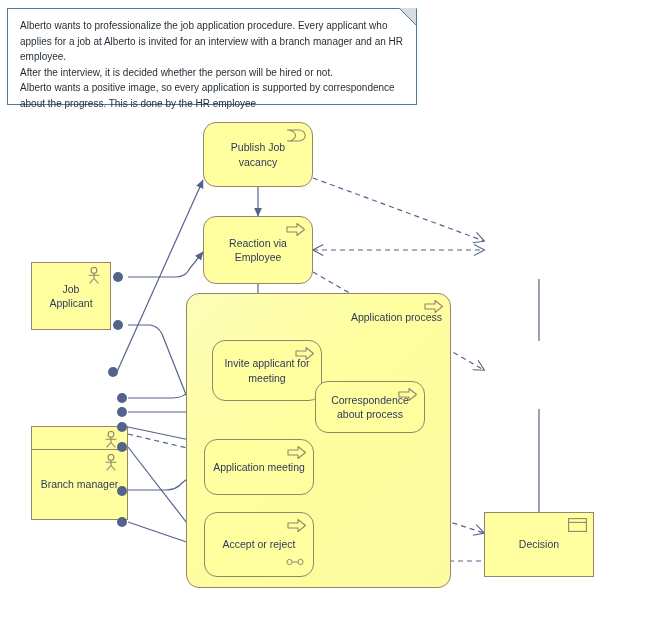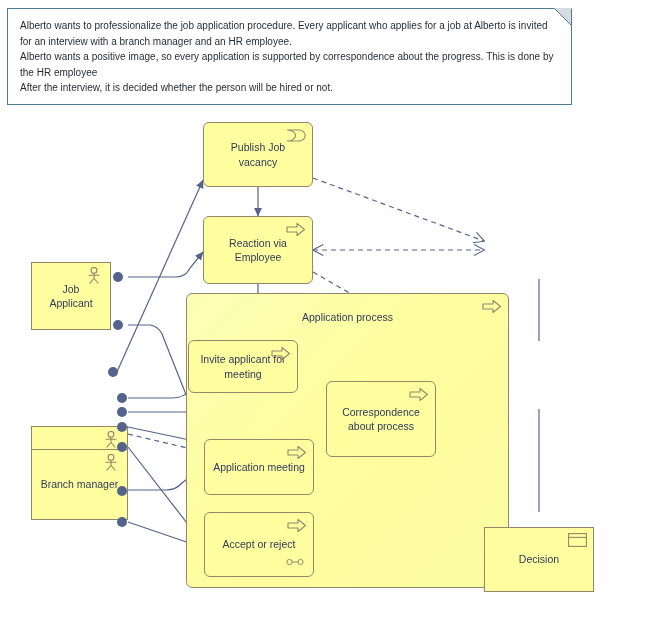--- a/index.html
+++ b/index.html
@@ -29,40 +29,40 @@
     border: 1px solid #96846b;
     color: #2e3a59;
     font-size: 10.5px;
     display: flex;
     align-items: center;
     justify-content: center;
     text-align: center;
     line-height: 1.35;
   }
   .node .lbl { padding: 0 8px; display:block; }
-  .node.round { border-radius: 6px; }
+  .node.round { border-radius: 13px; }
   .node.grouping {
     align-items: flex-start;
     justify-content: center;
     background: linear-gradient(135deg,#fdfdb8 0%, #ffffa0 40%, #fbfba0 100%);
   }
   .node.grouping > .lbl { padding-top: 16px; }
 
   
   .ico { position: absolute; right: 6px; top: 5px; pointer-events: none; }
   .ico svg { display:block; }
 
   .ico-actor { right: 8px; top: 4px; }
   .ico-junction { position:absolute; right: 9px; bottom: 7px; top:auto; }
 
   
   #note {
     position: absolute;
     left: 7px; top: 8px;
-    width: 565px; height: 97px;
+    width: 410px; height: 97px;
     box-sizing: border-box;
     background: #ffffff;
     border: 1px solid #4a7c95;
     font-size: 10px;
     color: #1f2a33;
     line-height: 1.55;
     padding: 9px 12px 0 12px;
   }
   #note .fold {
     position:absolute; right:-1px; top:-1px;
@@ -76,22 +76,22 @@
   }
   #note p { margin: 0; }
 </style>
 </head>
 <body>
 
 <div id="canvas">
 
   <div id="note">
     <p>Alberto wants to professionalize the job application procedure. Every applicant who applies for a job at Alberto is invited for an interview with a branch manager and an HR employee.</p>
+    <p>After the interview, it is decided whether the person will be hired or not.</p>
     <p>Alberto wants a positive image, so every application is supported by correspondence about the progress. This is done by the HR employee</p>
-    <p>After the interview, it is decided whether the person will be hired or not.</p>
     <span class="fold"></span>
     <svg class="foldline" viewBox="0 0 18 18">
       <path d="M0.5 0.5 L17.5 17.5 M17.5 0.5 L17.5 17.5" fill="none" stroke="#4a7c95" stroke-width="1"></path>
     </svg>
   </div>
 
   <svg class="layer" viewBox="0 0 646 619">
     <defs>
       <marker id="af" markerWidth="9" markerHeight="9" refX="8" refY="4.5" orient="auto" markerUnits="userSpaceOnUse">
         <path d="M0,0.6 L8.6,4.5 L0,8.4 z" fill="#53638c"></path>
@@ -140,21 +140,21 @@
     <g fill="none" stroke="#53638c" stroke-width="1.2" stroke-dasharray="5,4">
       <path d="M313,178 L484,241" marker-end="url(#ao)"></path>
       <path d="M313,250 L484,250" marker-end="url(#ao)" marker-start="url(#aob)"></path>
       <path d="M313,272 L484,370" marker-end="url(#ao)"></path>
       <path d="M204,443 L484,533" marker-end="url(#ao)"></path>
       <path d="M314,561 L484,561"></path>
       <path d="M128,434 L204,452"></path>
     </g>
   </svg>
 
-  <div class="node round grouping" style="left:186px; top:293px; width:323px; height:295px;">
+  <div class="node round grouping" style="left:186px; top:293px; width:265px; height:295px;justify-content:flex-end;">
     <span class="lbl">Application process</span>
     <span class="ico">
       <svg width="20" height="15" viewBox="0 0 20 15">
           <path d="M1,5 L11,5 L11,1.5 L18.5,7.5 L11,13.5 L11,10 L1,10 z" fill="none" stroke="#96846b" stroke-width="1.1" stroke-linejoin="round"></path>
         </svg>
     </span>
   </div>
 
   <div class="node round" style="left:203px; top:122px; width:110px; height:65px;">
     <span class="lbl">Publish Job vacancy</span>
@@ -167,21 +167,21 @@
 
   <div class="node round" style="left:203px; top:216px; width:110px; height:68px;">
     <span class="lbl">Reaction via Employee</span>
     <span class="ico">
       <svg width="20" height="15" viewBox="0 0 20 15">
           <path d="M1,5 L11,5 L11,1.5 L18.5,7.5 L11,13.5 L11,10 L1,10 z" fill="none" stroke="#96846b" stroke-width="1.1" stroke-linejoin="round"></path>
         </svg>
     </span>
   </div>
 
-  <div class="node round" style="left:188px; top:340px; width:110px; height:53px;">
+  <div class="node round" style="left:212px; top:340px; width:110px; height:61px;">
     <span class="lbl">Invite applicant for meeting</span>
     <span class="ico">
       <svg width="20" height="15" viewBox="0 0 20 15">
           <path d="M1,5 L11,5 L11,1.5 L18.5,7.5 L11,13.5 L11,10 L1,10 z" fill="none" stroke="#96846b" stroke-width="1.1" stroke-linejoin="round"></path>
         </svg>
     </span>
   </div>
 
   <div class="node round" style="left:204px; top:439px; width:110px; height:56px;">
     <span class="lbl">Application meeting</span>
@@ -201,21 +201,21 @@
     </span>
     <span class="ico-junction">
       <svg width="18" height="8" viewBox="0 0 18 8">
           <circle cx="3.5" cy="4" r="2.6" fill="none" stroke="#96846b" stroke-width="1"></circle>
           <circle cx="14.5" cy="4" r="2.6" fill="none" stroke="#96846b" stroke-width="1"></circle>
           <path d="M6.1,4 L11.9,4" stroke="#96846b" stroke-width="1"></path>
         </svg>
     </span>
   </div>
 
-  <div class="node round" style="left:326px; top:381px; width:110px; height:76px;">
+  <div class="node round" style="left:315px; top:381px; width:110px; height:52px;">
     <span class="lbl">Correspondence about process</span>
     <span class="ico">
       <svg width="20" height="15" viewBox="0 0 20 15">
           <path d="M1,5 L11,5 L11,1.5 L18.5,7.5 L11,13.5 L11,10 L1,10 z" fill="none" stroke="#96846b" stroke-width="1.1" stroke-linejoin="round"></path>
         </svg>
     </span>
   </div>
 
   <div class="node" style="left:31px; top:262px; width:80px; height:68px;">
     <span class="lbl">Job Applicant</span>
@@ -242,21 +242,21 @@
     <span class="ico ico-actor">
       <svg width="16" height="18" viewBox="0 0 16 18">
           <circle cx="8" cy="3.4" r="2.9" fill="none" stroke="#96846b" stroke-width="1.1"></circle>
           <path d="M8,6.4 L8,11.5 M2.6,8.2 L13.4,8.2 M8,11.5 L3.6,16.4 M8,11.5 L12.4,16.4" fill="none" stroke="#96846b" stroke-width="1.1"></path>
         </svg>
     </span>
   </div>
 
 
 
-  <div class="node" style="left:484px; top:512px; width:110px; height:65px;margin-top:15px;">
+  <div class="node" style="left:484px; top:512px; width:110px; height:65px;">
     <span class="lbl">Decision</span>
     <span class="ico">
       <svg width="19" height="14" viewBox="0 0 19 14">
           <rect x="0.6" y="0.6" width="17.8" height="12.8" fill="none" stroke="#96846b" stroke-width="1.1"></rect>
           <path d="M0.6,4.4 L18.4,4.4" stroke="#96846b" stroke-width="1.1"></path>
         </svg>
     </span>
   </div>
 
   <svg class="layer" viewBox="0 0 646 619">

